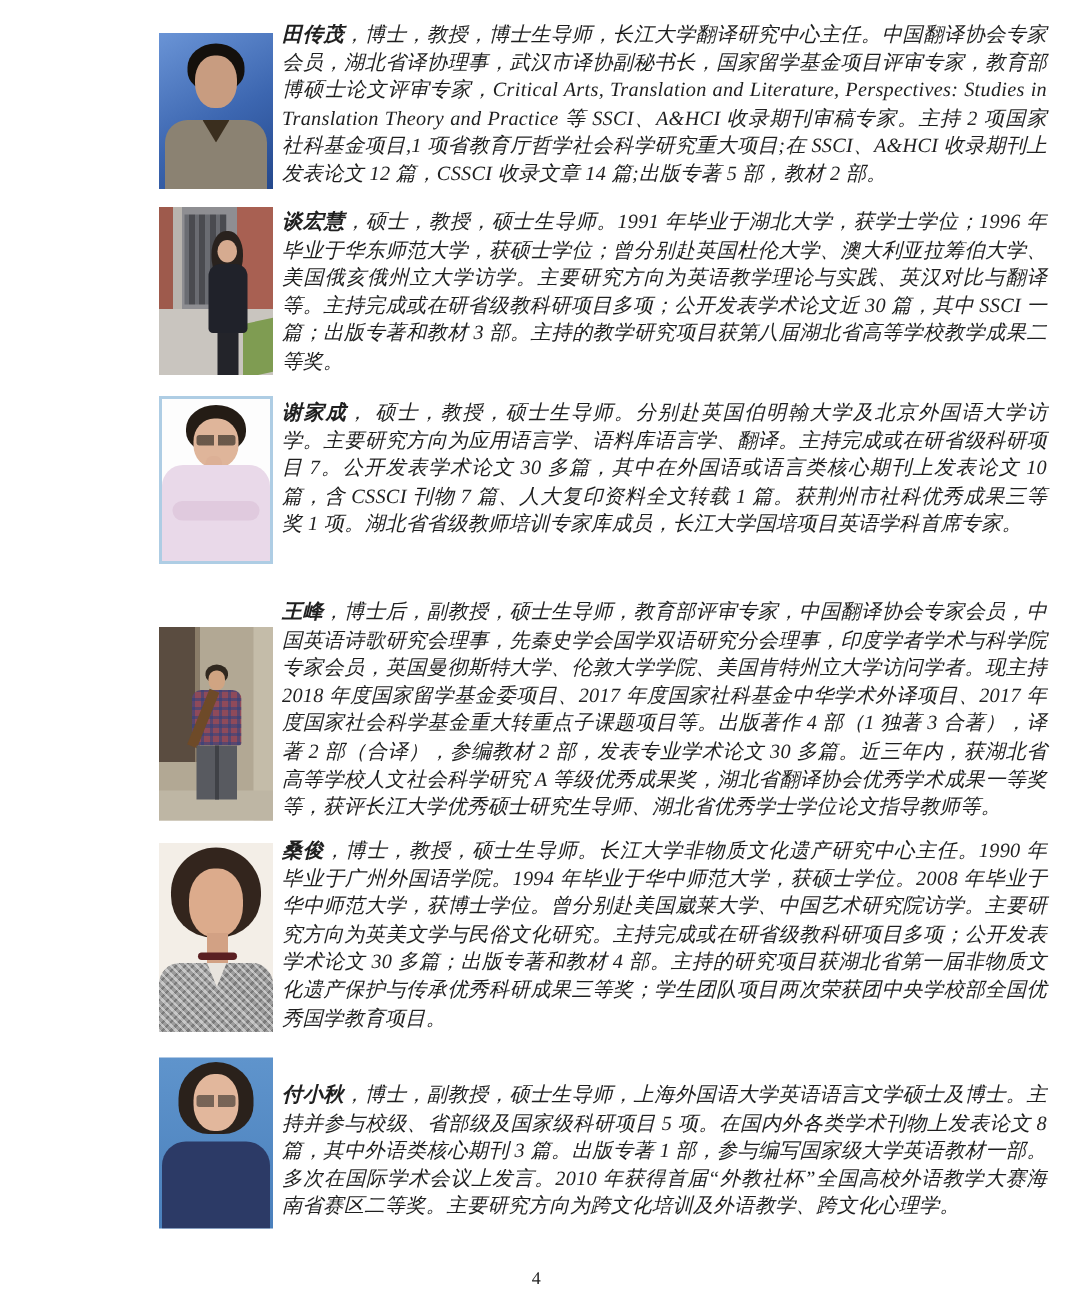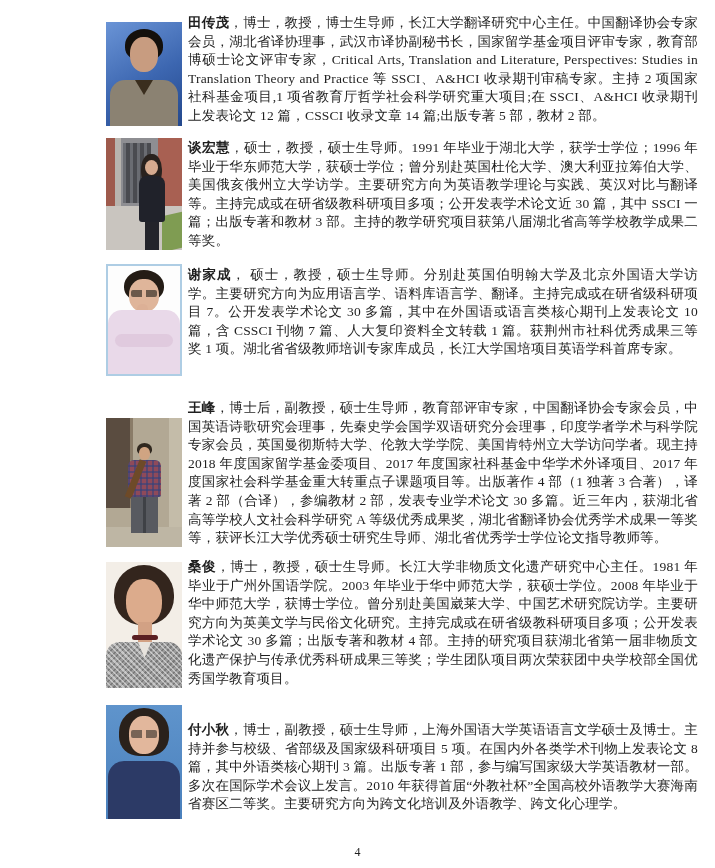--- a/index.html
+++ b/index.html
@@ -10,20 +10,21 @@
   }
   .page{position:absolute;inset:0;}
   .profile{position:absolute;left:0;width:715px;}
   .p1{top:14px;}  .p2{top:139px;} .p3{top:266px;}
   .p4{top:399px;} .p5{top:558px;} .p6{top:721px;}
 
   .bio{
     position:absolute;left:188px;top:0;width:510px;margin:0;
     font-size:13.5px;line-height:18.6px;text-align:justify;
     letter-spacing:0.2px;
+    font-style:italic;
   }
   .name{font-weight:bold;}
 
   .photo{position:absolute;left:106px;width:76px;overflow:hidden;background:var(--bg);}
   .photo div{position:absolute;}
 
   
   .p1 .photo{top:8px;height:104px;background:linear-gradient(150deg,#6a94d6 0%,var(--bg) 55%,#24488c 100%);}
   .p1 .hair{left:19px;top:7px;width:38px;height:32px;background:var(--hair);border-radius:50% 50% 42% 42%;}
   .p1 .face{left:24px;top:15px;width:28px;height:35px;background:var(--skin);border-radius:46%;}
@@ -146,21 +147,21 @@
 
   <section class="profile p5">
     <div class="photo" style="--bg: #f3eee7; --hair: #33251d; --skin: #dcab8c; --clothes: #9c9c9c;">
       <div class="hair"></div>
       <div class="face"></div>
       <div class="neck"></div>
       <div class="choker"></div>
       <div class="body"></div>
       <div class="collar"></div>
     </div>
-    <p class="bio"><span class="name">桑俊</span><span>，博士，教授，硕士生导师。长江大学非物质文化遗产研究中心主任。1981 年毕业于广州外国语学院。2003 年毕业于华中师范大学，获硕士学位。2008 年毕业于华中师范大学，获博士学位。曾分别赴美国崴莱大学、中国艺术研究院访学。主要研究方向为英美文学与民俗文化研究。主持完成或在研省级教科研项目多项；公开发表学术论文 30 多篇；出版专著和教材 4 部。主持的研究项目获湖北省第一届非物质文化遗产保护与传承优秀科研成果三等奖；学生团队项目两次荣获团中央学校部全国优秀国学教育项目。</span></p>
+    <p class="bio"><span class="name">桑俊</span><span>，博士，教授，硕士生导师。长江大学非物质文化遗产研究中心主任。1990 年毕业于广州外国语学院。1994 年毕业于华中师范大学，获硕士学位。2008 年毕业于华中师范大学，获博士学位。曾分别赴美国崴莱大学、中国艺术研究院访学。主要研究方向为英美文学与民俗文化研究。主持完成或在研省级教科研项目多项；公开发表学术论文 30 多篇；出版专著和教材 4 部。主持的研究项目获湖北省第一届非物质文化遗产保护与传承优秀科研成果三等奖；学生团队项目两次荣获团中央学校部全国优秀国学教育项目。</span></p>
   </section>
 
   <section class="profile p6">
     <div class="photo" style="--bg: #4a80bc; --hair: #2a211b; --skin: #e2b79c; --clothes: #2c3a66;">
       <div class="hair"></div>
       <div class="face"></div>
       <div class="glasses"></div>
       <div class="body"></div>
     </div>
     <p class="bio"><span class="name">付小秋</span><span>，博士，副教授，硕士生导师，上海外国语大学英语语言文学硕士及博士。主持并参与校级、省部级及国家级科研项目 5 项。在国内外各类学术刊物上发表论文 8 篇，其中外语类核心期刊 3 篇。出版专著 1 部，参与编写国家级大学英语教材一部。多次在国际学术会议上发言。2010 年获得首届“外教社杯”全国高校外语教学大赛海南省赛区二等奖。主要研究方向为跨文化培训及外语教学、跨文化心理学。</span></p>

